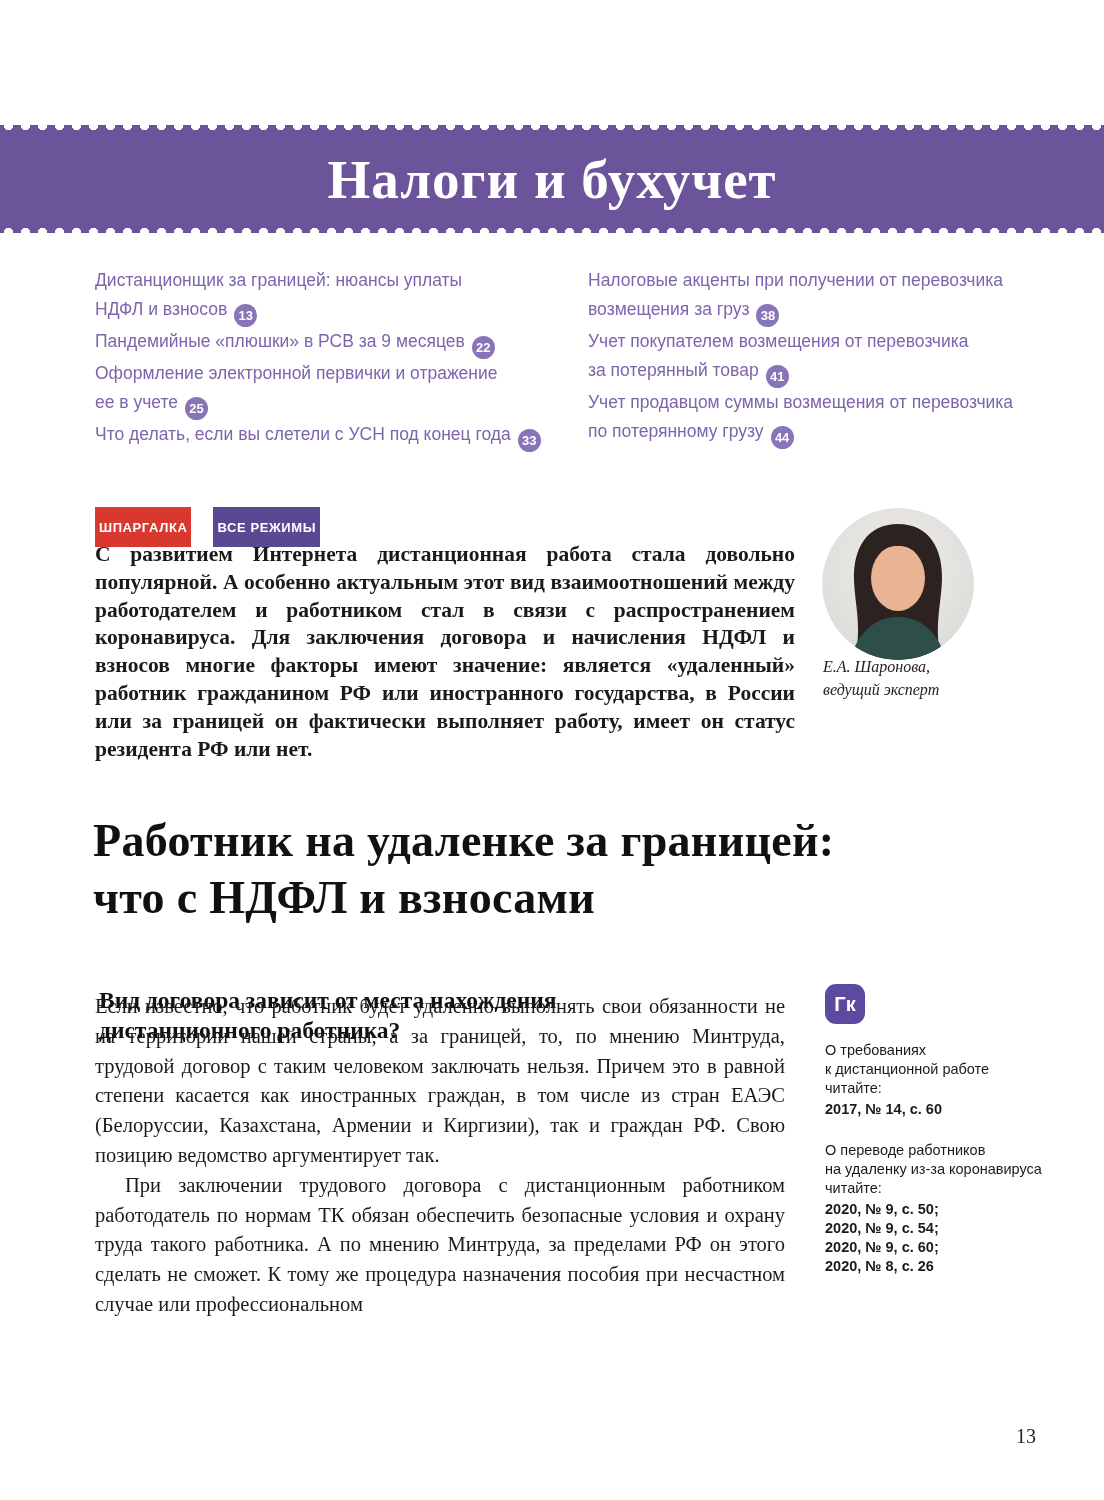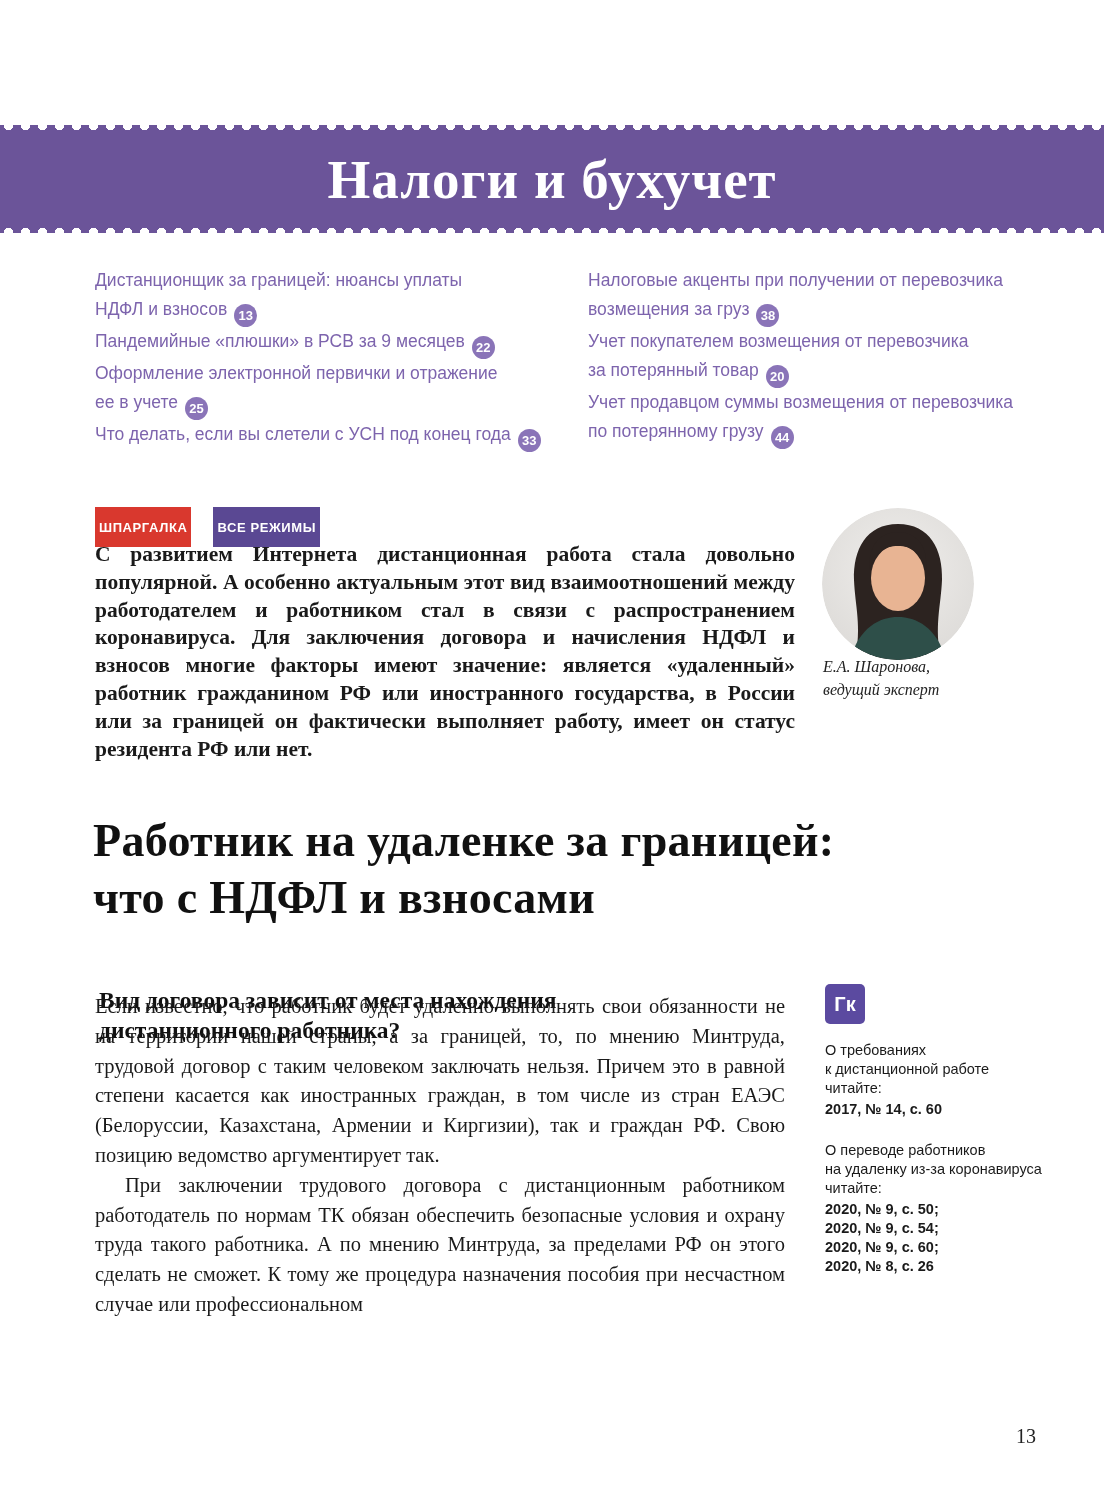--- a/index.html
+++ b/index.html
@@ -137,21 +137,21 @@
 
   
   .sidebar {
     position: absolute;
     top: 984px; left: 825px; width: 230px;
     font-family: "Liberation Sans", sans-serif;
     color: #1a1a1a;
   }
   .gk-logo {
     width: 40px; height: 40px;
-    border-radius: 5px;
+    border-radius: 11px;
     background: #5b4aa0;
     color: #ffffff;
     display: flex; align-items: center; justify-content: center;
     font-size: 20px; font-weight: 700;
     margin-bottom: 17px;
   }
   .ref-block { margin-bottom: 22px; }
   .ref-text { font-size: 14.5px; line-height: 19px; white-space: pre-line; }
   .ref-bold { font-size: 14.5px; line-height: 19px; font-weight: 700; white-space: pre-line; margin-top: 2px; }
 
@@ -189,21 +189,21 @@
         <span class="toc-label">Что делать, если вы слетели с УСН под конец года</span><span class="toc-page">33</span>
       </div>
     </div>
     <div class="toc-col-right">
       <div class="toc-item">
         <span class="toc-label">Налоговые акценты при получении от перевозчика
 возмещения за груз</span><span class="toc-page">38</span>
       </div>
       <div class="toc-item">
         <span class="toc-label">Учет покупателем возмещения от перевозчика
-за потерянный товар</span><span class="toc-page">20</span>
+за потерянный товар</span><span class="toc-page">41</span>
       </div>
       <div class="toc-item">
         <span class="toc-label">Учет продавцом суммы возмещения от перевозчика
 по потерянному грузу</span><span class="toc-page">44</span>
       </div>
     </div>
   </div>
 
   <div class="badges">
     <span class="badge badge-red">ШПАРГАЛКА</span>

